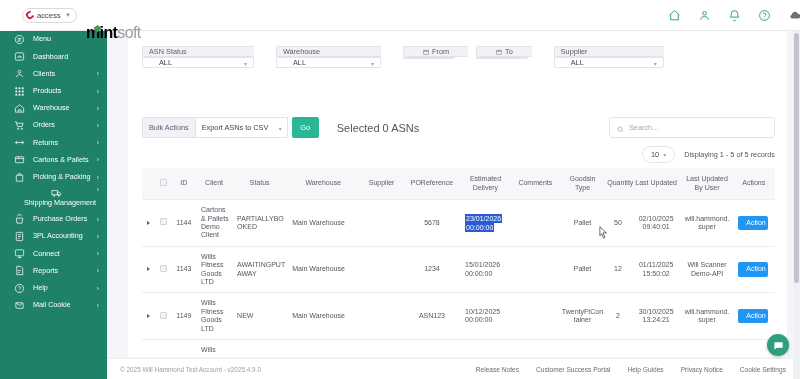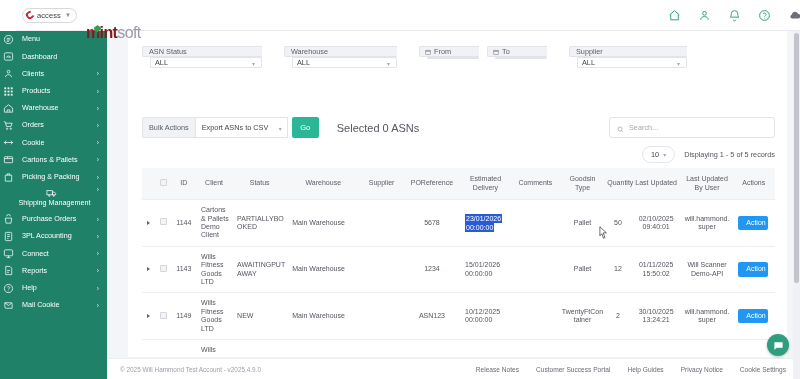--- a/index.html
+++ b/index.html
@@ -30,39 +30,39 @@
   .access-txt { font-size: 7.5px; color: #3c3c46; letter-spacing: .1px; }
   .access-chev { font-size: 6px; color: #8d8e98; margin-left: 1px; }
 
   .brandlogo {
     margin-left: 9px; display: flex; align-items: baseline;
     font-size: 16px; font-weight: bold; letter-spacing: -.6px;
   }
   .brand-leaf {
     width: 0; height: 0; position: relative; top: -4px; left: 7px;
   }
-  .brand-mint { color: #7f1d1d; margin-top: 36px; }
+  .brand-mint { color: #000000; margin-top: 36px; }
   .brand-soft { color: #9b9ba4; font-weight: normal; }
 
   .topicons {
     margin-left: auto; display: flex; align-items: center; gap: 17px;
     padding-right: 14px;
   }
   .ticon { color: #2e9f7e; display: flex; align-items: center; }
   .ticon svg { display: block; }
   .ticon.grey { color: #6d6e78; }
 
   
   .sidebar {
     position: absolute; top: 31px; left: 0; width: 107px; bottom: 0;
     background: #1f8268; overflow: hidden; z-index: 30;
   }
   .navitem {
     height: 17.2px; display: flex; align-items: center;
-    padding-left: 2px; color: #ffffff; font-size: 7.2px;
+    padding-left: 13px; color: #ffffff; font-size: 7.2px;
     position: relative; white-space: nowrap;
   }
   .navitem .nv-ico {
     width: 13px; height: 13px; margin-right: 7px; flex: 0 0 13px;
     display: flex; align-items: center; justify-content: center;
     opacity: .95;
   }
   .navitem .nv-ico svg { display: block; }
   .navitem .nv-lbl { line-height: 8.3px; }
   .navitem .nv-chev {
@@ -96,34 +96,34 @@
   }
   .fgroup { display: flex; align-items: stretch; height: 20px; flex-direction: column; }
   .flabel {
     background: #f1f2f5; border: 1px solid #e3e4e9; border-right: none;
     font-size: 7.3px; color: #5c5d67; display: flex; align-items: center;
     padding: 0 6px; border-radius: 2px 0 0 2px; white-space: nowrap;
   }
   .fselect {
     border: 1px solid #e3e4e9; background: #fff; border-radius: 0 2px 2px 0;
     font-size: 7.3px; color: #44454f; display: flex; align-items: center;
-    padding: 0 4px; position: relative; white-space: nowrap; margin-left: 8px;
+    padding: 0 16px; position: relative; white-space: nowrap;
   }
   .fselect .chev {
     position: absolute; right: 6px; top: 50%; transform: translateY(-50%);
     font-size: 6px; color: #a9aab3;
   }
   .w-asn { width: 112px; }
   .w-wh  { width: 105px; }
   .w-sup { width: 110px; }
   .finput {
     border: 1px solid #e3e4e9; background: #fff; border-radius: 0 2px 2px 0;
     width: 52px;
   }
-  .flabel.dateico { gap: 3px; padding: 0 5px; }
+  .flabel.dateico { gap: 3px; padding: 0 19px; }
   .cal-ico { display: flex; align-items: center; }
   .sp { width: 22px; }
   .sp-sm { width: 8px; }
 
   
   .actionrow {
     position: absolute; top: 86px; left: 14px; right: 12px; height: 21px;
     display: flex; align-items: center;
   }
   .bulk-lbl {
@@ -363,21 +363,21 @@
   </div>
 
   <div class="navitem">
     <span class="nv-ico">
       <svg width="11" height="11" viewBox="0 0 24 24" fill="none" stroke="#fff" stroke-width="1.7">
           <path d="M3 12h18"></path>
           <path d="M7 8l-4 4 4 4"></path>
           <path d="M17 8l4 4-4 4"></path>
         </svg>
     </span>
-    <span class="nv-lbl">Cookie</span>
+    <span class="nv-lbl">Returns</span>
     <span class="nv-chev">›</span>
   </div>
 
   <div class="navitem">
     <span class="nv-ico">
       <svg width="11" height="11" viewBox="0 0 24 24" fill="none" stroke="#fff" stroke-width="1.7">
           <rect x="3" y="6" width="18" height="13" rx="1.5"></rect>
           <path d="M3 10h18"></path>
           <path d="M10 6v4"></path>
         </svg>

